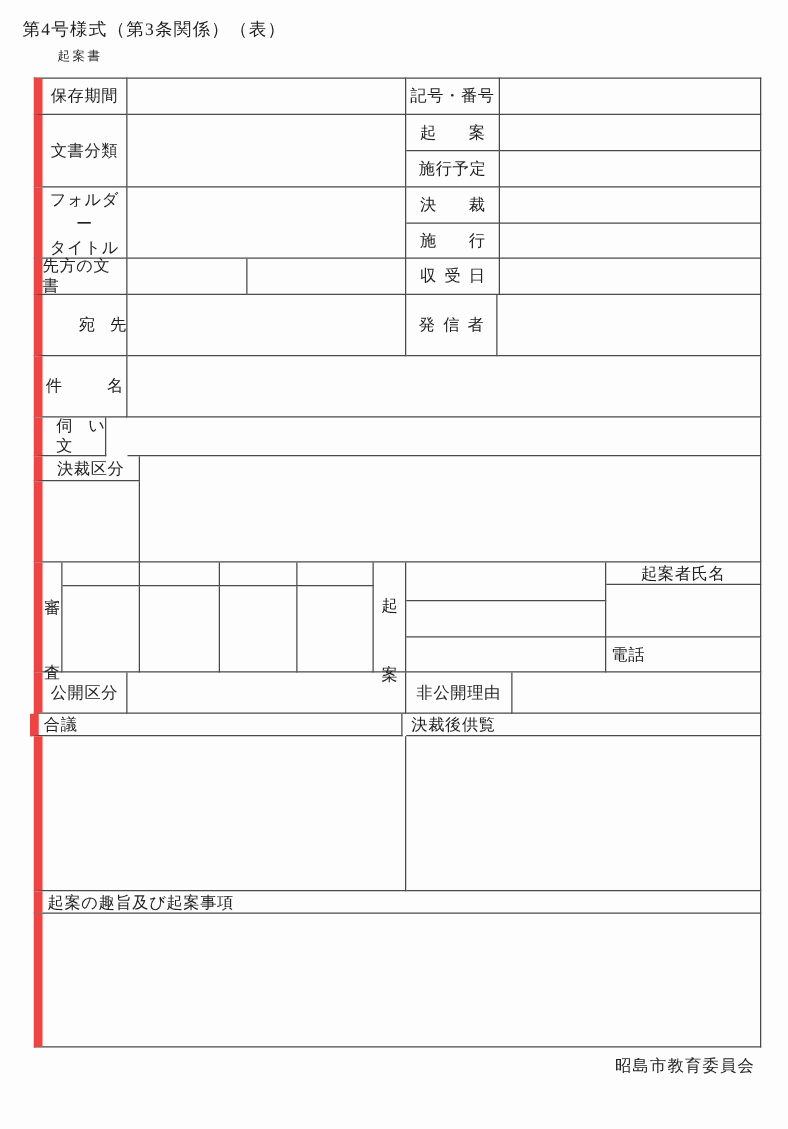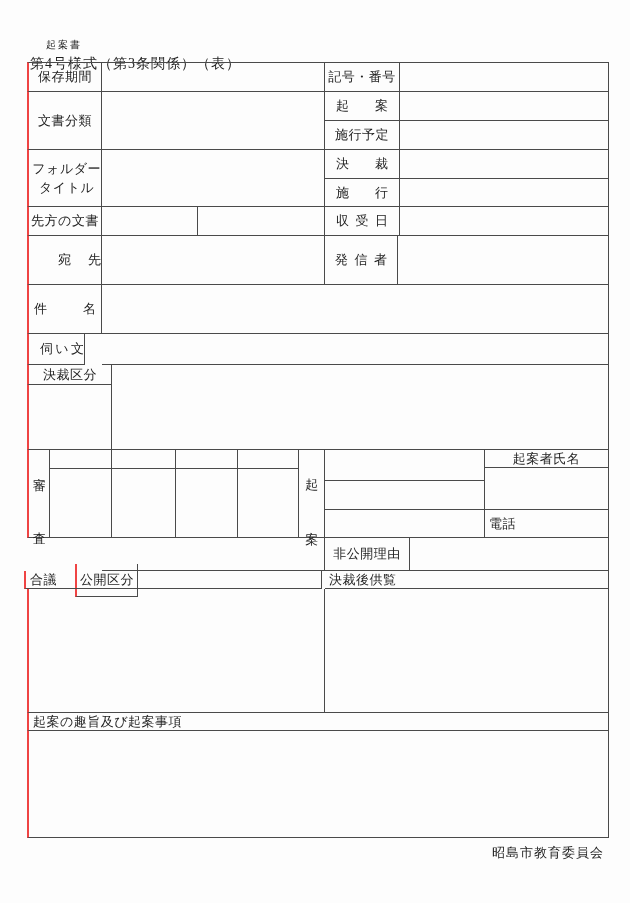--- a/index.html
+++ b/index.html
@@ -8,39 +8,39 @@
     font-family:"Liberation Serif","DejaVu Serif",serif;
     color:#1f1f1f;-webkit-font-smoothing:antialiased;
   }
   .abs{position:absolute;}
   .cell{
     position:absolute;box-sizing:border-box;
     border-right:1px solid #4a4a4a;border-bottom:1px solid #4a4a4a;
     display:flex;align-items:center;justify-content:center;
     font-size:13px;letter-spacing:.5px;line-height:1.2;
   }
-  .bl{border-left:2px solid #ef4444;}
+  .bl{border-left:7px solid #ef4444;}
   .bt{border-top:1px solid #4a4a4a;}
   
   .j{display:block;text-align:justify;text-align-last:justify;letter-spacing:0;}
   .w52{width:52px;}
   .w62{width:62px;}
   
   .v{writing-mode:vertical-rl;text-align:justify;text-align-last:justify;height:54px;letter-spacing:0;}
   
   .tl{justify-content:flex-start;padding-left:4px;}
   .twoline{text-align:center;line-height:19px;}
   .title{font-size:14px;letter-spacing:1px;}
   .subtitle{font-size:10px;letter-spacing:2px;}
   .footer{font-size:13px;letter-spacing:1px;}
 </style>
 </head>
 <body>
 
-<div class="abs title" style="left:30px;top:15px;margin-top:40px;">第4号様式（第3条関係）（表）</div>
+<div class="abs title" style="left:18px;top:15px;">第4号様式（第3条関係）（表）</div>
 <div class="abs subtitle" style="left:46px;top:38px;">起案書</div>
 
 <div class="cell bl bt" style="left:27px;top:62px;width:75px;height:30px;">
     <span>保存期間</span>
   </div>
 <div class="cell bt" style="left:102px;top:62px;width:223px;height:30px;"></div>
 <div class="cell bt" style="left:325px;top:62px;width:75px;height:30px;">
     <span>記号・番号</span>
   </div>
 <div class="cell bt" style="left:400px;top:62px;width:209px;height:30px;"></div>
@@ -124,21 +124,21 @@
 <div class="cell" style="left:325px;top:481px;width:160px;height:29px;"></div>
 <div class="cell" style="left:325px;top:510px;width:160px;height:28px;"></div>
 <div class="cell" style="left:485px;top:450px;width:124px;height:18px;">
     <span>起案者氏名</span>
   </div>
 <div class="cell" style="left:485px;top:468px;width:124px;height:42px;"></div>
 <div class="cell tl" style="left:485px;top:510px;width:124px;height:28px;">
     <span>電話</span>
   </div>
 
-<div class="cell bl" style="left:27px;top:564px;width:63px;height:33px;margin-left:48px;">
+<div class="cell bl" style="left:27px;top:538px;width:75px;height:33px;">
     <span>公開区分</span>
   </div>
 <div class="cell" style="left:102px;top:538px;width:223px;height:33px;"></div>
 <div class="cell" style="left:325px;top:538px;width:85px;height:33px;">
     <span>非公開理由</span>
   </div>
 <div class="cell" style="left:410px;top:538px;width:199px;height:33px;"></div>
 
 <div class="cell bl tl" style="left:24px;top:571px;width:298px;height:18px;">
     <span>合議</span>

